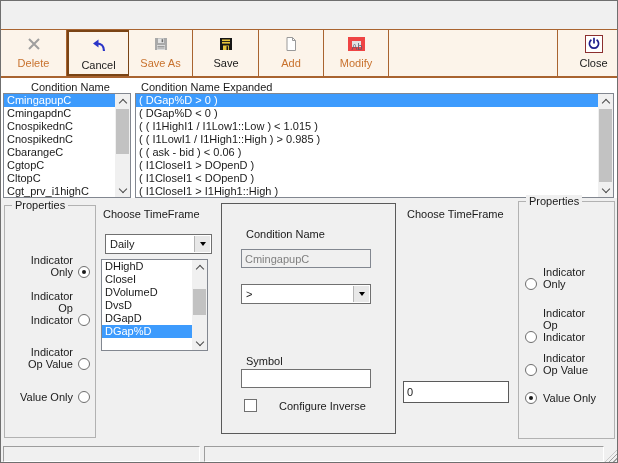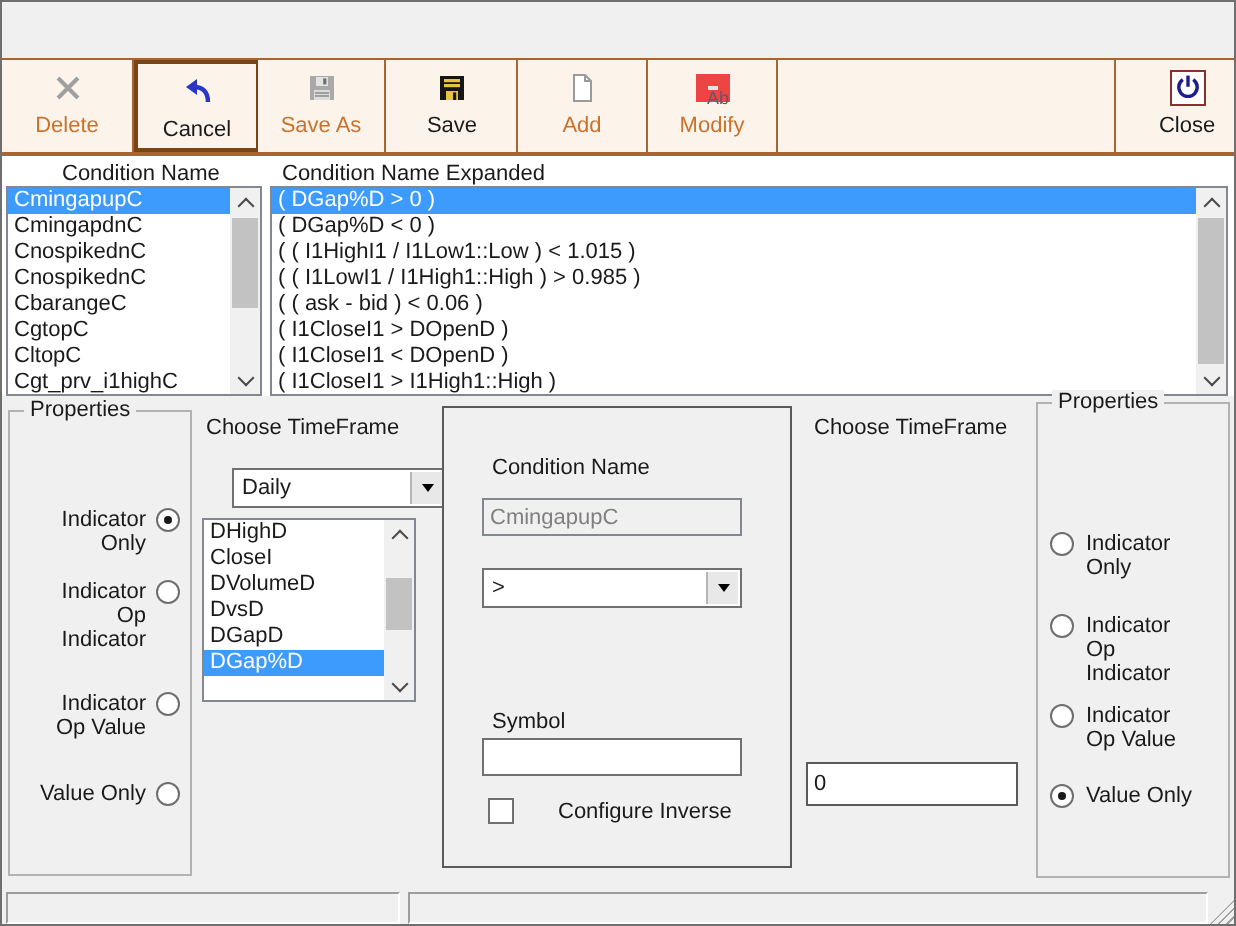--- a/index.html
+++ b/index.html
@@ -21,21 +21,21 @@
   .tb-ico{height:20px;display:flex;align-items:center;justify-content:center;}
   .tb-lbl{font-size:11px;color:#1a1a1a;margin-top:3px;}
   .tb-lbl.accent{color:#c8722e;}
   #tbDelete{left:0;width:66px;}
   #tbCancel{left:66px;width:63px;border:2px solid #7a4415;}
   #tbSaveAs{left:128px;width:64px;}
   #tbSave{left:193px;width:65px;}
   #tbAdd{left:258px;width:65px;}
   #tbModify{left:323px;width:65px;border-right:1px solid #a96430;}
   #tbClose{left:556px;width:72px;border-left:1px solid #a96430;border-right:none;align-items:center;}
-  .ab-ico{display:inline-block;width:17px;height:14px;background:#e3e3e3;border:6px solid #ef4444;color:#5a5a6e;font-size:9px;line-height:12px;text-align:right;}
+  .ab-ico{display:inline-block;width:17px;height:14px;background:#e3e3e3;border:4px solid #ef4444;color:#5a5a6e;font-size:9px;line-height:12px;text-align:right;}
   .power-box{display:inline-block;width:18px;height:18px;border:1px solid #8c2f2f;background:#fff;text-align:center;padding-top:1px;}
 
   
   .list-area{position:absolute;top:77px;left:0;width:618px;height:120px;background:#ffffff;}
   .col-header{position:absolute;top:80px;font-size:11px;color:#1a1a1a;}
   #hdrName{left:30px;} #hdrExpanded{left:140px;}
   .listbox{position:absolute;top:92px;background:#fff;border:1px solid #828790;overflow:hidden;}
   #condList{left:2px;width:128px;height:105px;}
   #expList{left:134px;width:479px;height:105px;}
   .rows{position:absolute;left:0;top:0;right:15px;bottom:0;}
@@ -50,21 +50,21 @@
   .sb-thumb{position:absolute;left:1px;width:13px;background:#c2c2c2;}
 
   
   .gbox{position:absolute;border:1px solid #b2b2b2;background:#f0f0f0;}
   .gtitle{position:absolute;top:-7px;left:7px;background:#f0f0f0;padding:0 3px;font-size:11px;color:#1a1a1a;}
   #leftProps{left:3px;top:204px;width:92px;height:233px;}
   #rightProps{left:517px;top:200px;width:97px;height:238px;}
   .opts{position:absolute;left:0;right:0;}
   #leftOpts{top:48px;}
   #rightOpts{top:64px;}
-  .opt{display:flex;align-items:flex-start;font-size:11px;color:#1a1a1a;}
+  .opt{display:flex;align-items:flex-end;font-size:11px;color:#1a1a1a;}
   #leftOpts .opt{justify-content:flex-end;padding-right:5px;}
   #leftOpts .opt-lines{text-align:right;}
   #leftOpts .radio{margin-left:5px;}
   #rightOpts .opt{justify-content:flex-start;padding-left:6px;}
   #rightOpts .radio{margin-right:6px;}
   .opt-lines span{display:block;line-height:12px;}
   .radio{width:12px;height:12px;border:1px solid #6e6e6e;border-radius:50%;background:#fff;position:relative;flex:none;}
   .opt.sel .radio::after{content:'';position:absolute;left:3px;top:3px;right:3px;bottom:3px;background:#1a1a1a;border-radius:50%;}
   #leftOpts .opt:nth-child(2){margin-top:12px;}
   #leftOpts .opt:nth-child(3){margin-top:20px;}
@@ -77,21 +77,21 @@
   #tfLabelL{left:102px;top:207px;}
   #tfLabelR{left:406px;top:207px;}
   #cnLabel{left:245px;top:227px;}
   #symLabel{left:245px;top:354px;}
   #invLabel{left:278px;top:399px;}
 
   .combo{position:absolute;background:#fff;border:1px solid #707070;font-size:11px;}
   .combo .val{position:absolute;left:4px;top:0;bottom:0;display:flex;align-items:center;color:#1a1a1a;}
   .combo-btn{position:absolute;top:1px;right:1px;bottom:1px;width:16px;background:#e8e8e8;border-left:1px solid #b5b5b5;display:flex;align-items:center;justify-content:center;}
   .caret-down{width:0;height:0;border-left:3.5px solid transparent;border-right:3.5px solid transparent;border-top:4px solid #000;}
-  #tfCombo{left:115px;top:233px;width:107px;height:20px;}
+  #tfCombo{left:104px;top:233px;width:107px;height:20px;}
   #opCombo{left:240px;top:283px;width:130px;height:20px;}
 
   #tfList{left:100px;top:258px;width:107px;height:92px;border-color:#828790;}
 
   #centerPanel{position:absolute;left:220px;top:202px;width:175px;height:231px;border:1px solid #5a5a5a;background:#f0f0f0;}
   .field{position:absolute;font-size:11px;border:1px solid #828790;padding:0 3px;display:flex;align-items:center;}
   #cnField{left:240px;top:248px;width:130px;height:19px;background:#f0f0f0;color:#7f7f7f;}
   input.txt{position:absolute;font-size:11px;border:1px solid #707070;background:#fff;padding:1px 3px;color:#1a1a1a;outline:none;}
   #symField{left:240px;top:368px;width:130px;height:19px;}
   #valField{left:402px;top:380px;width:106px;height:22px;border:1px solid #5a5a5a;}

